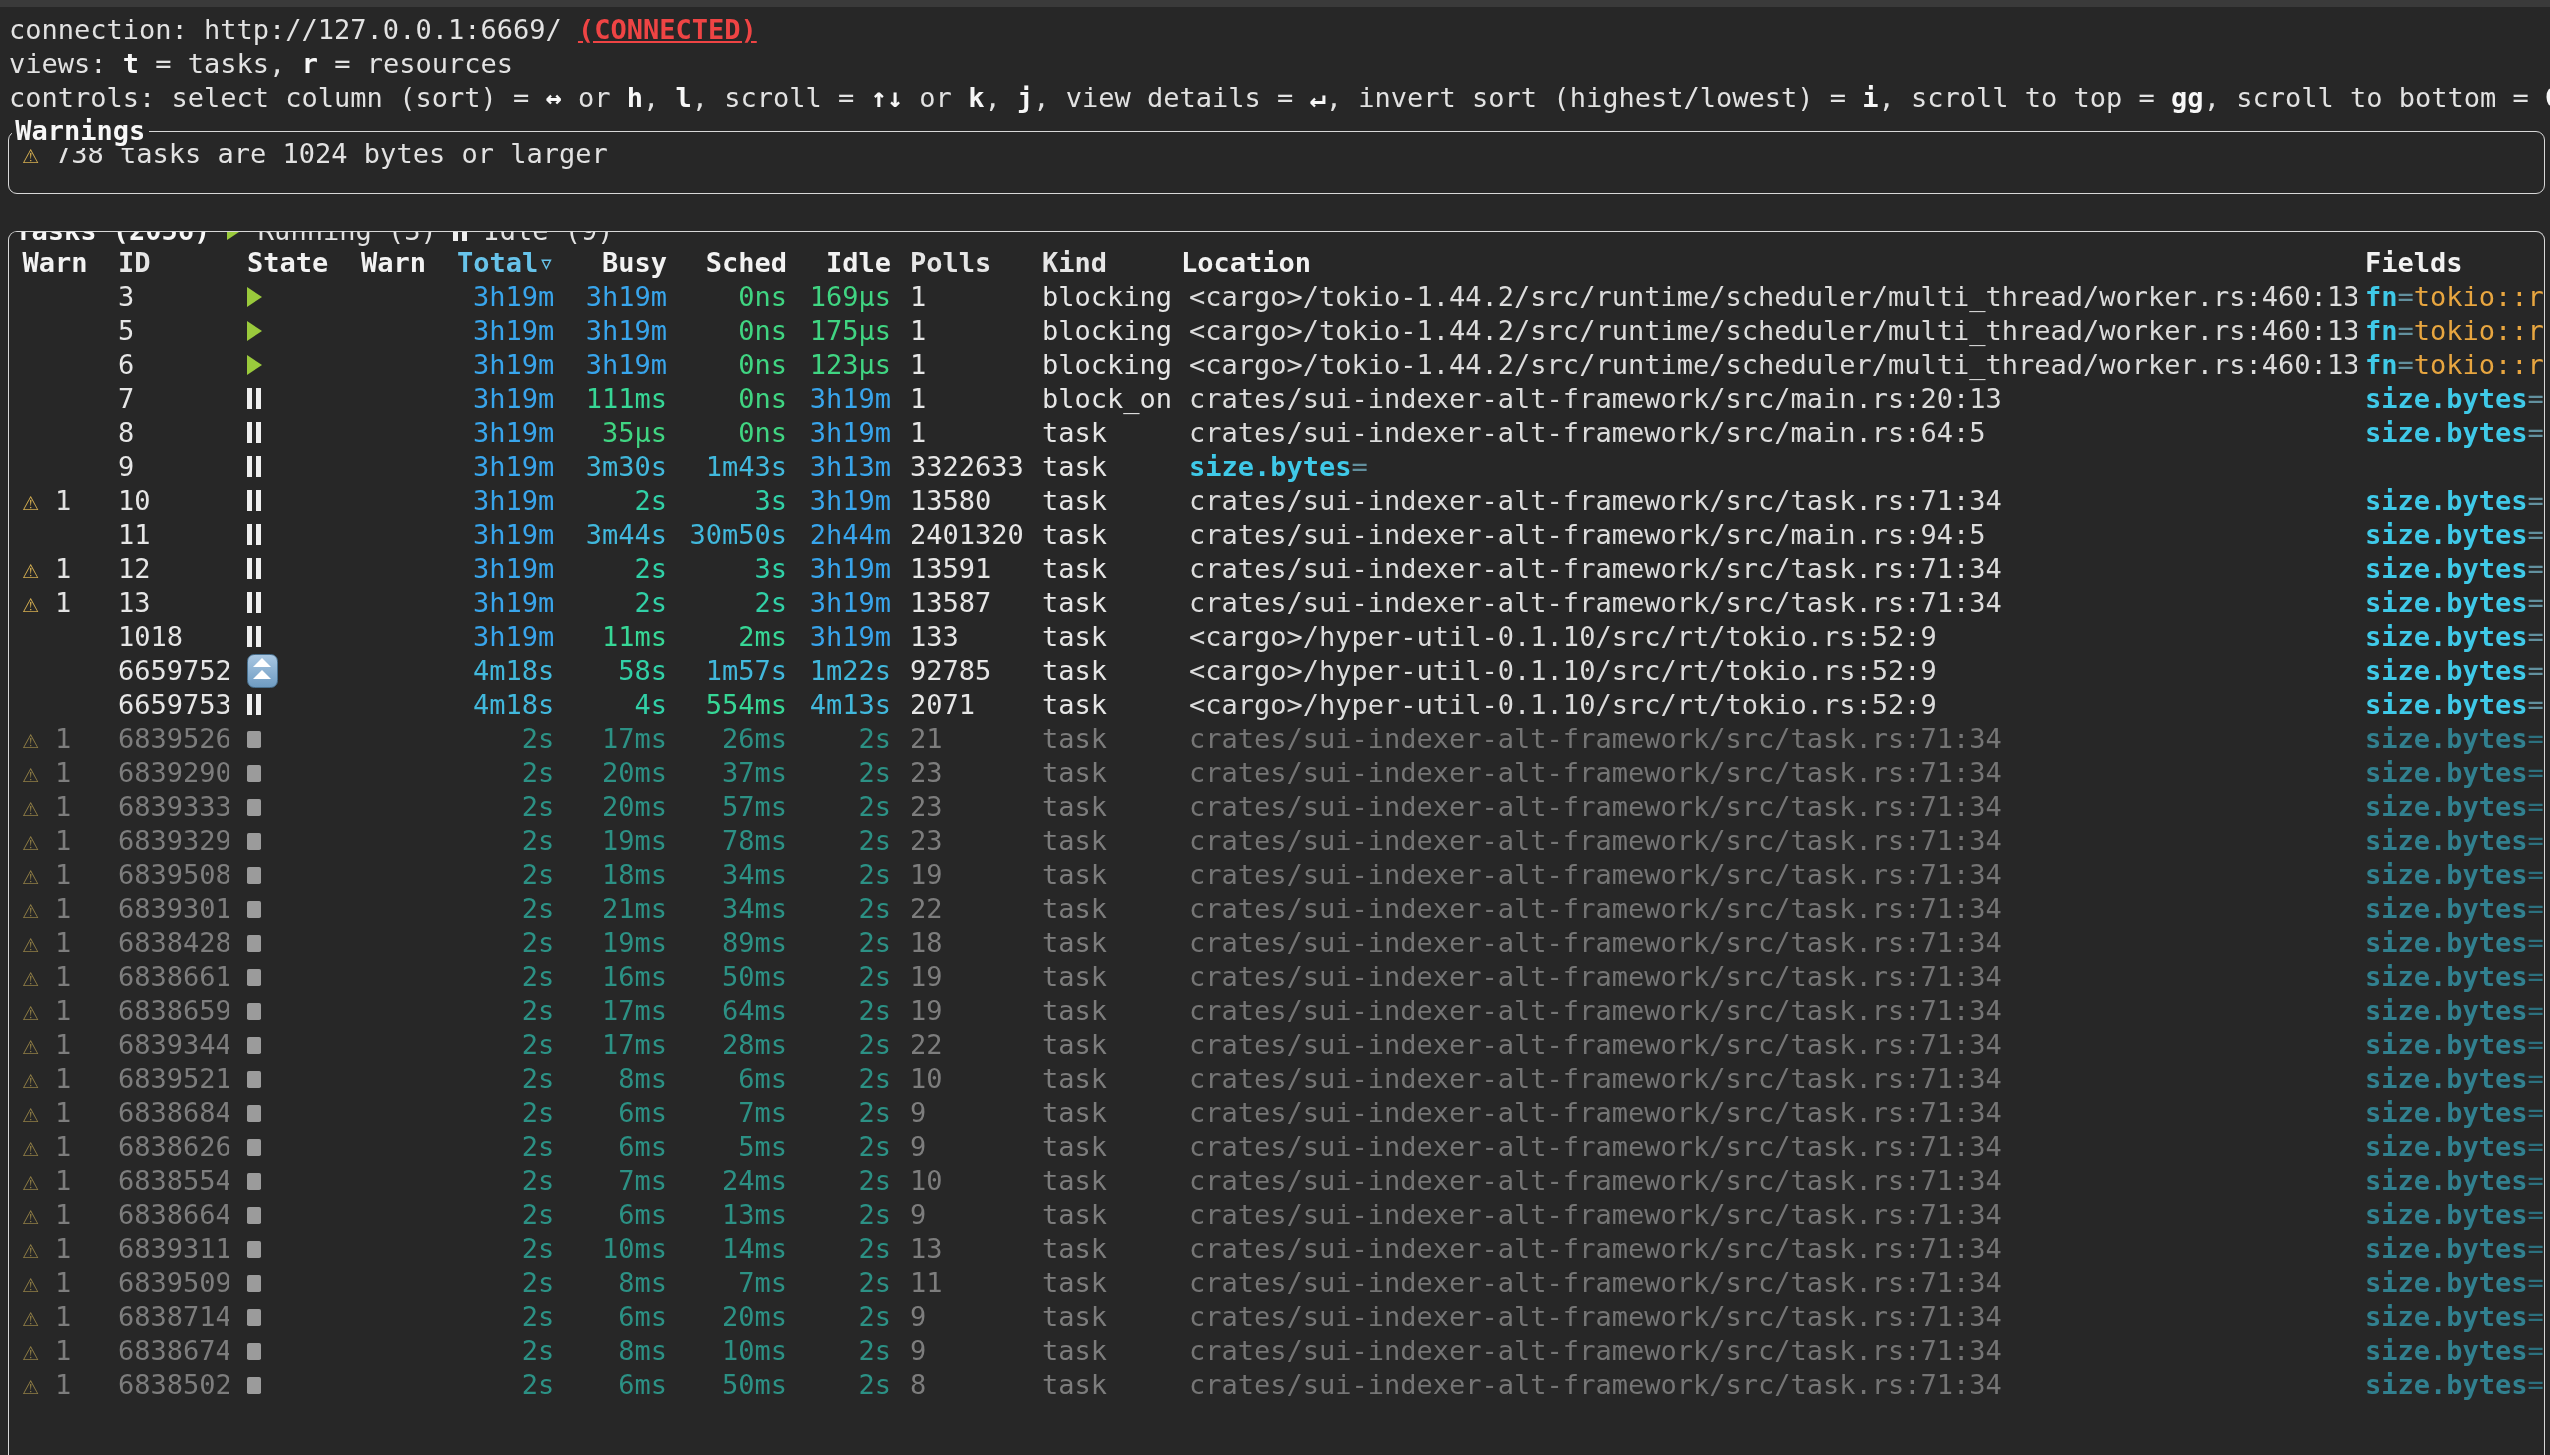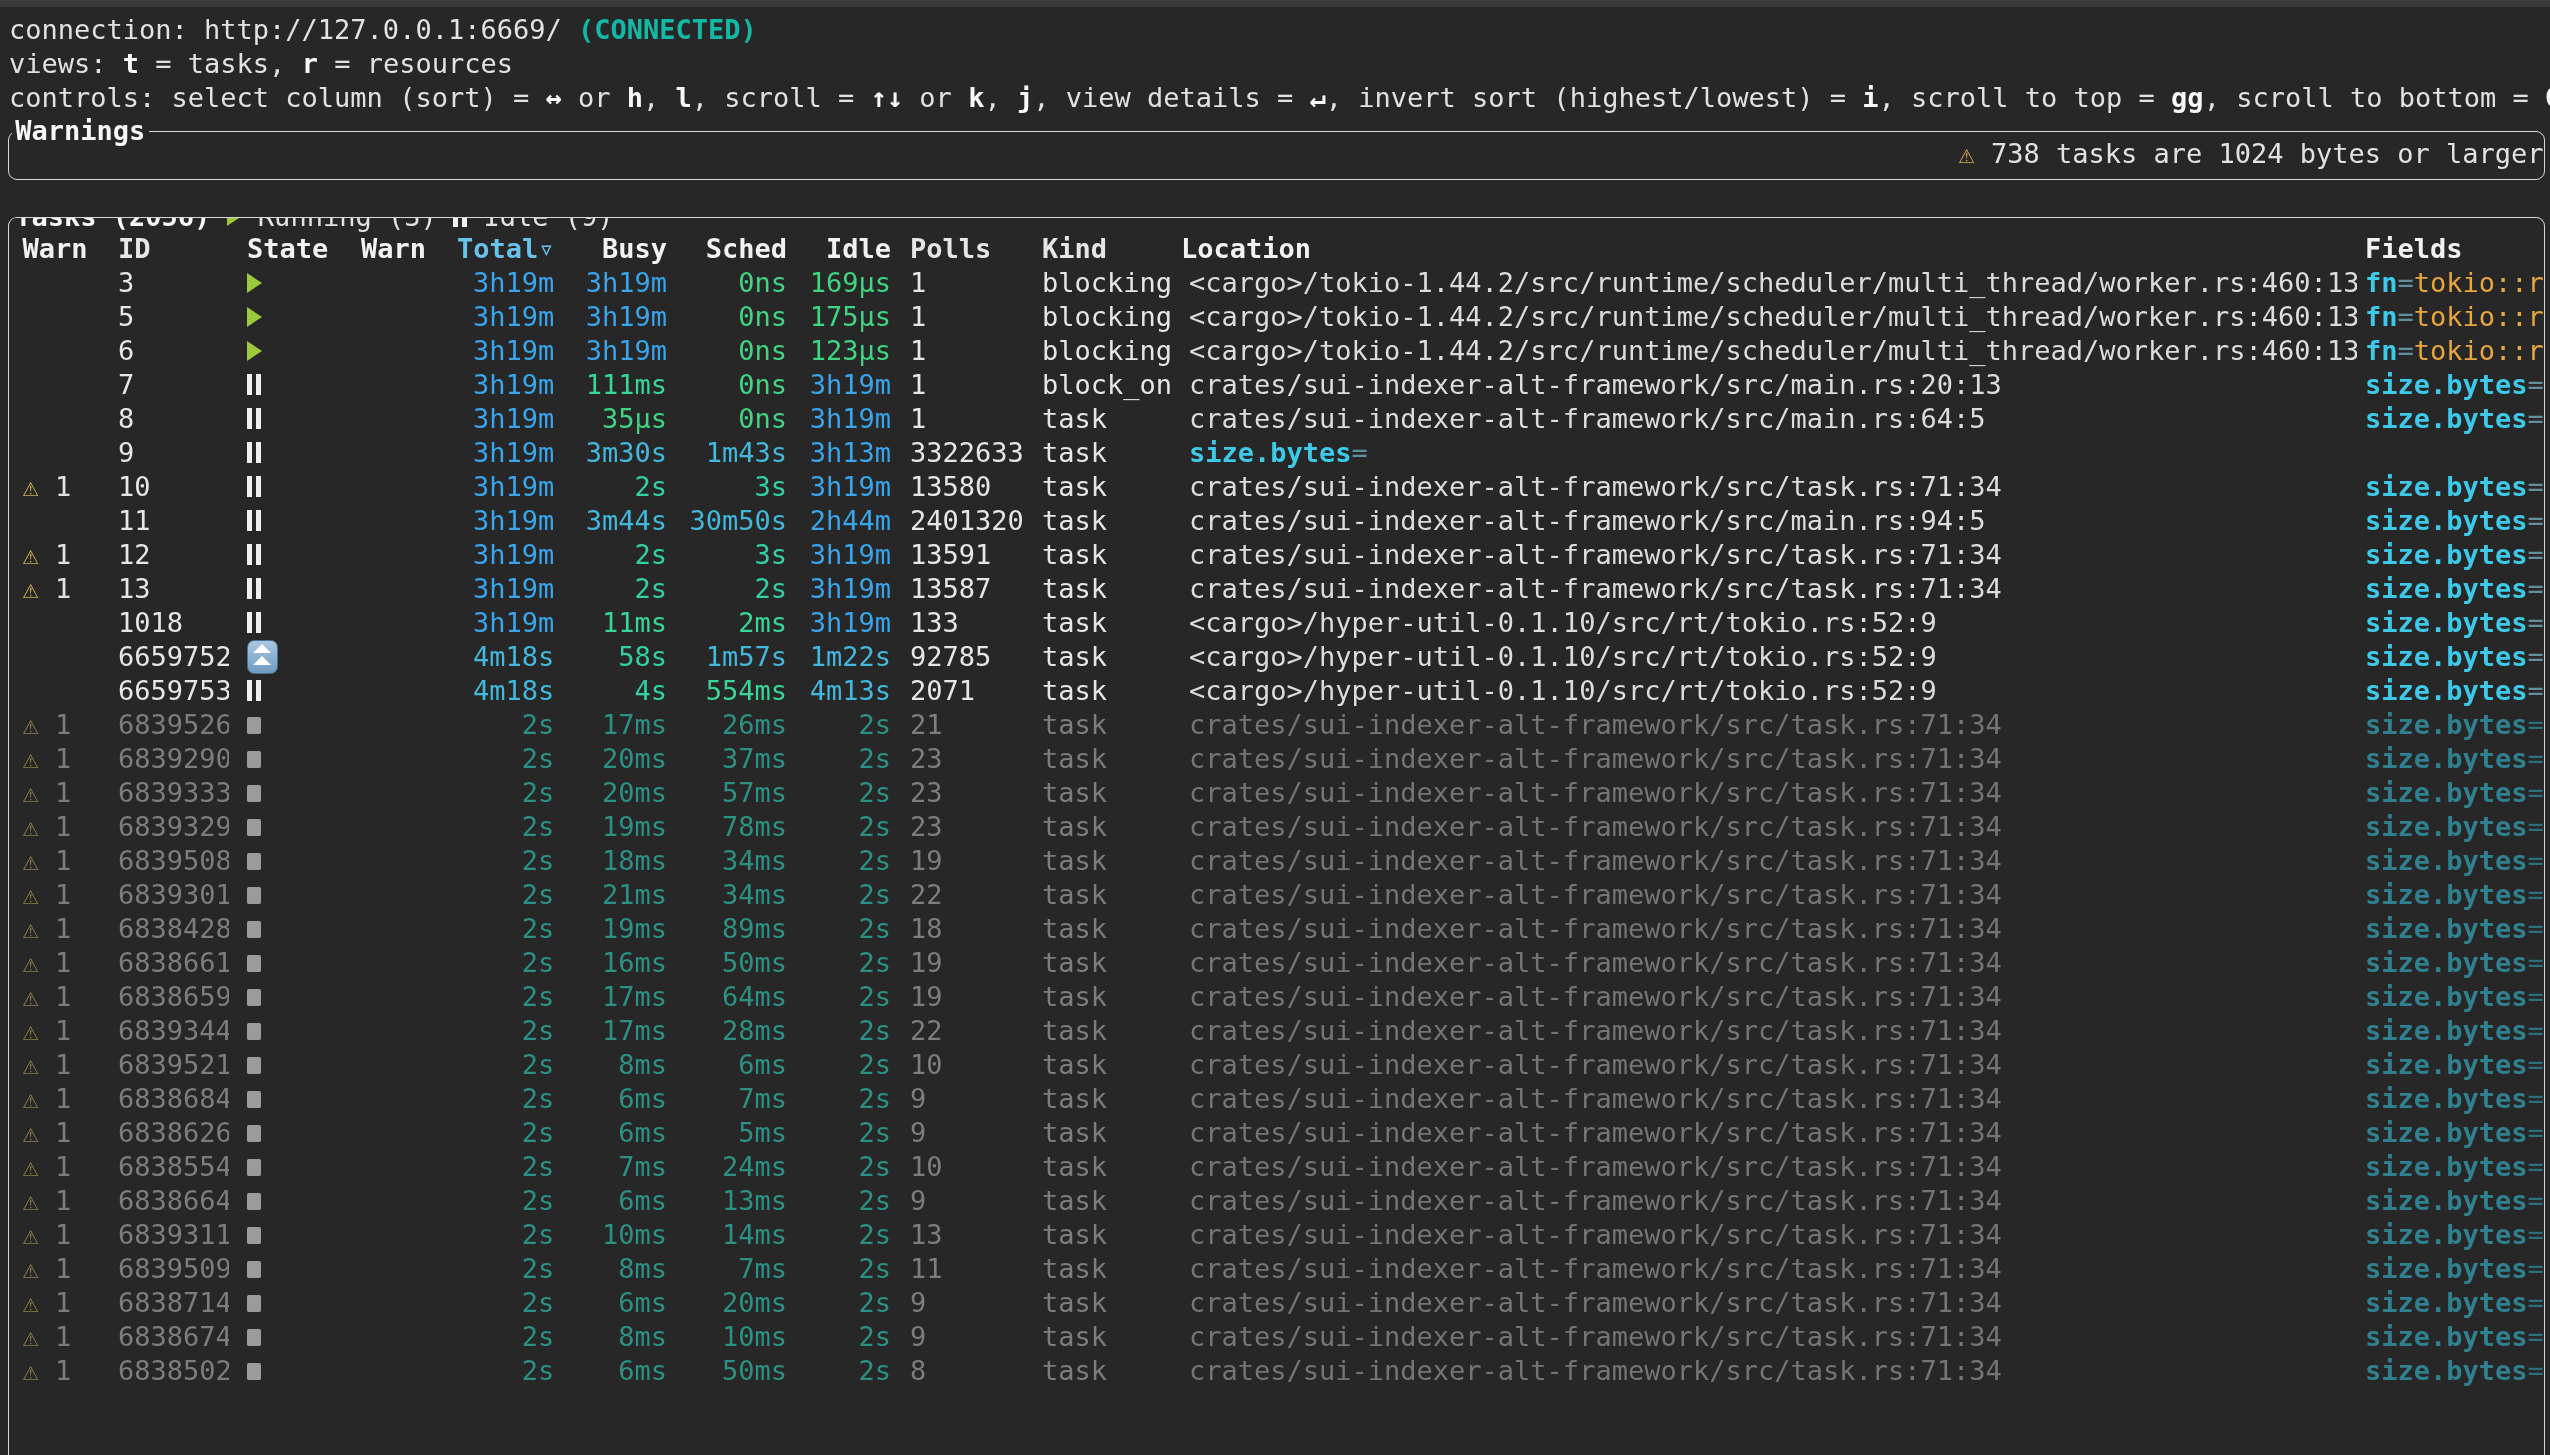--- a/index.html
+++ b/index.html
@@ -2,26 +2,26 @@
 <html style="font-size:14.4px"><head>
 <meta charset="utf-8">
 <style>
   html,body{margin:0;padding:0;background:#111;}
   .screen{position:relative;width:2550px;height:1456px;background:#272727;overflow:hidden;
     font-family:"DejaVu Sans Mono","Liberation Mono",monospace;font-size:27px;line-height:34px;color:#e2e2e2;}
   .topstrip{height:7.2px;background:#3a3a3a;}
   .hdr{padding:5.4px 0 0 9px;}
   .hline{height:34px;white-space:nowrap;overflow:hidden;}
   .b{font-weight:bold;color:#f7f7f7;}
-  .ok{font-weight:bold;color:#14b8a6;}
+  .ok{font-weight:bold;color:#ef4444;text-decoration:underline;}
 
   
   .box{position:relative;margin:0 5.4px 0 8px;border:1.8px solid #d8d8d8;border-radius:9px;}
   .box-title{position:absolute;top:-18px;left:2.7px;background:#272727;padding:0 3.6px;height:34px;white-space:nowrap;}
-  .warnbox{margin-top:16px;height:49px;box-sizing:border-box;padding:5.4px 0 0 0;text-align:right;}
+  .warnbox{margin-top:16px;height:63px;box-sizing:border-box;padding:5.4px 0 0 0;}
   .warnline{height:34px;padding-left:13.5px;white-space:nowrap;}
   .warn-ic{color:#d2ac50;}
   .tasksbox{margin-top:37px;height:1367px;box-sizing:border-box;border-bottom:none;
     border-radius:9px 9px 0 0;padding-top:14.4px;overflow:hidden;}
 
   
   .trow{display:grid;height:34px;white-space:nowrap;
     grid-template-columns:109px 111px 100px 118px 109px 112px 119px 105px 140px 149px 1176px 1fr;}
   .trow>div{overflow:hidden;}
   .thead{font-weight:bold;color:#f2f2f2;}

